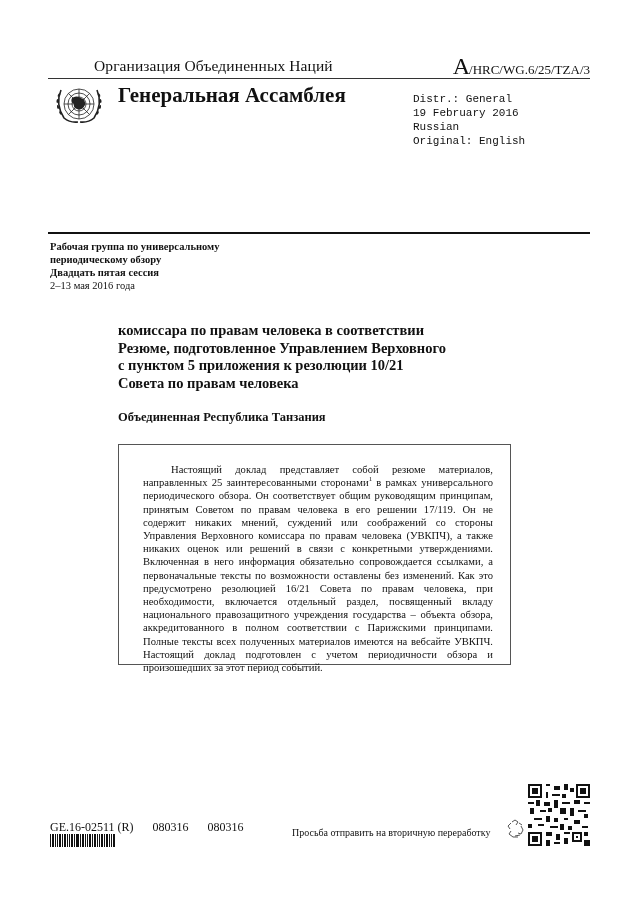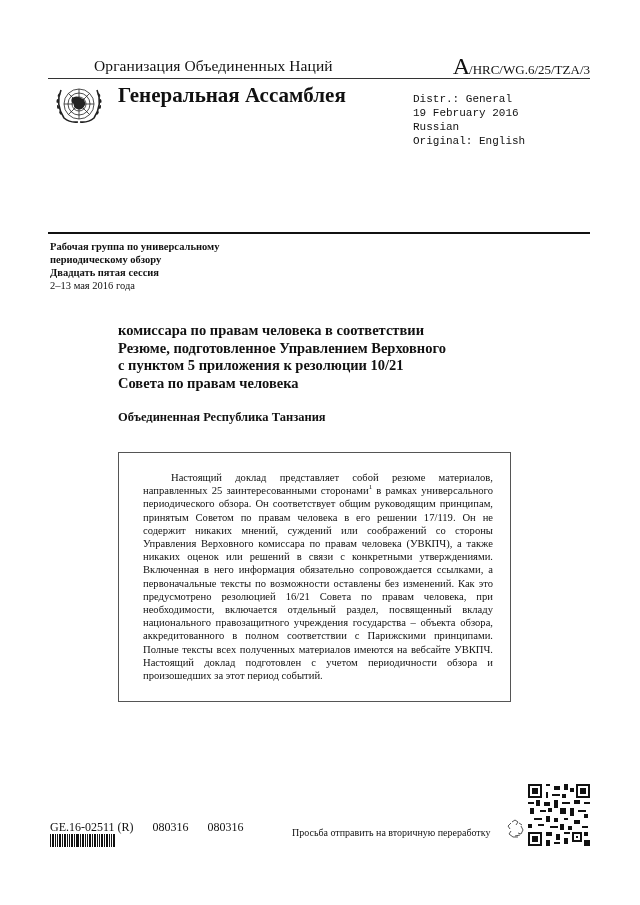--- a/index.html
+++ b/index.html
@@ -21,21 +21,21 @@
   .rule-thick { left: 48px; top: 232px; width: 542px; height: 2px; background: #111; }
 
   .council { left: 50px; top: 240px; line-height: 13px; }
   .council .c1 { font-size: 13px; font-weight: bold; line-height: 16px; }
   .council .c2 { font-size: 10.5px; font-weight: bold; }
   .council .c3 { font-size: 10.5px; }
 
   .report-title { left: 118px; top: 322px; font-size: 14.5px; font-weight: bold; line-height: 17.5px; width: 400px; }
   .country { left: 118px; top: 402px; font-size: 12.5px; font-weight: bold; margin-top: 8px; }
 
-  .summary-box { left: 118px; top: 444px; width: 393px; height: 250px; border: 1px solid #555; box-sizing: border-box; margin-top: 8px; }
+  .summary-box { left: 118px; top: 444px; width: 393px; height: 221px; border: 1px solid #555; box-sizing: border-box; }
   .summary-text { position: absolute; left: 24px; top: 18px; width: 350px; font-size: 10.6px;
                   line-height: 13.2px; text-align: justify; hyphens: manual; }
   .summary-text .indent { display: inline-block; width: 28px; }
   sup { font-size: 7px; line-height: 0; }
 
   .footer-code { left: 50px; top: 820px; font-size: 12px; white-space: nowrap; }
   .footer-code span { margin-right: 16px; }
   .barcode { left: 50px; top: 834px; width: 72px; height: 13px; display: flex; gap: 1px; }
   .barcode i { display: block; background: #111; height: 100%; }
   .recycle-text { left: 292px; top: 827px; font-size: 10px; font-weight: normal; white-space: nowrap; }

